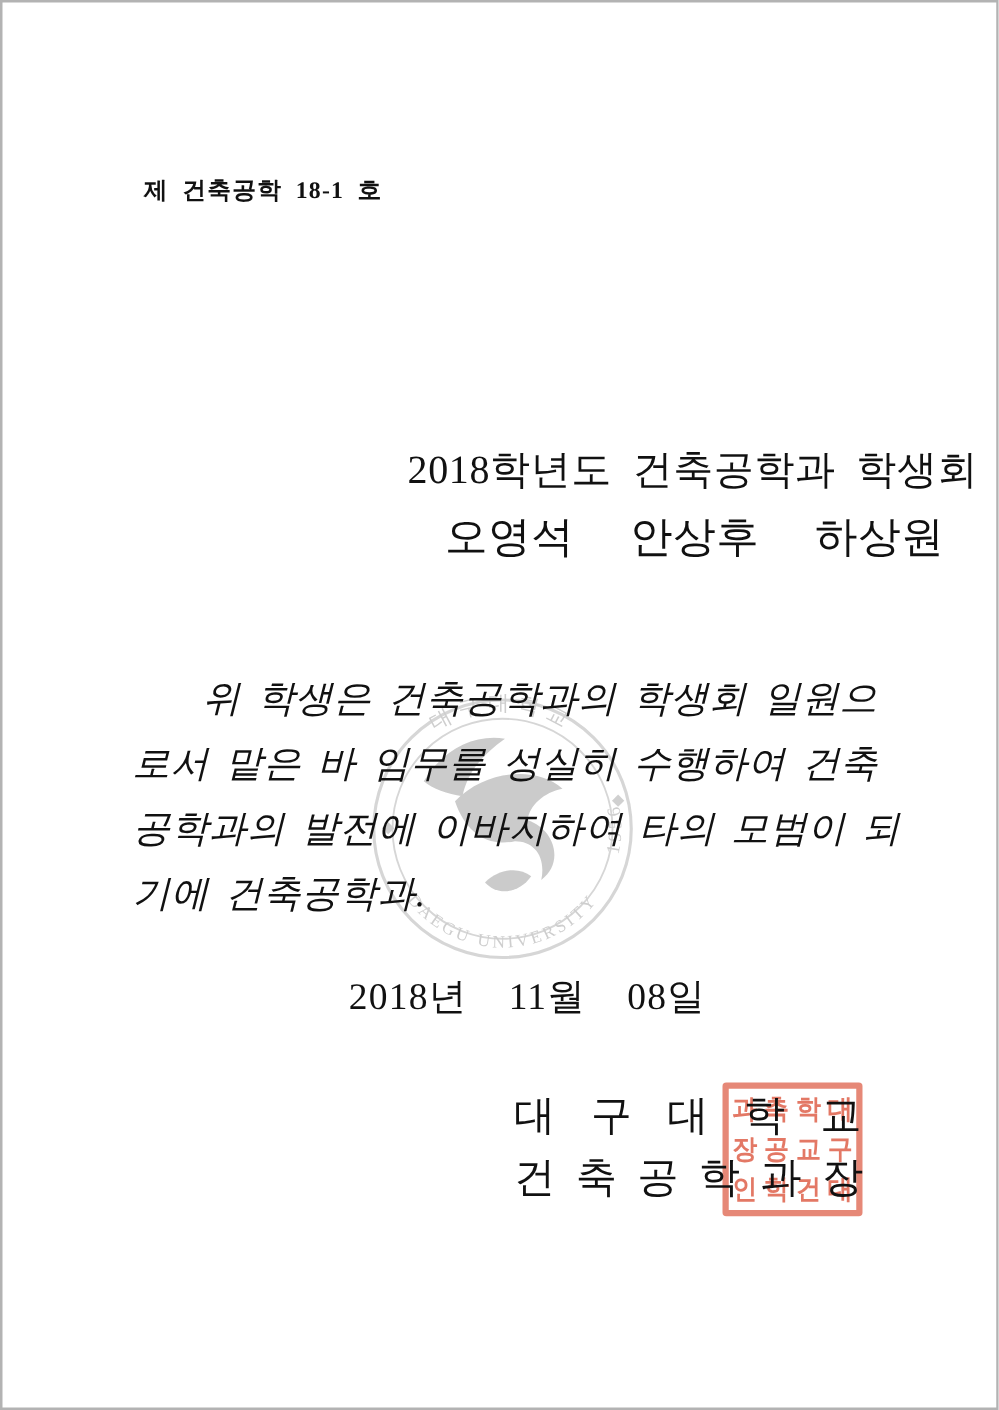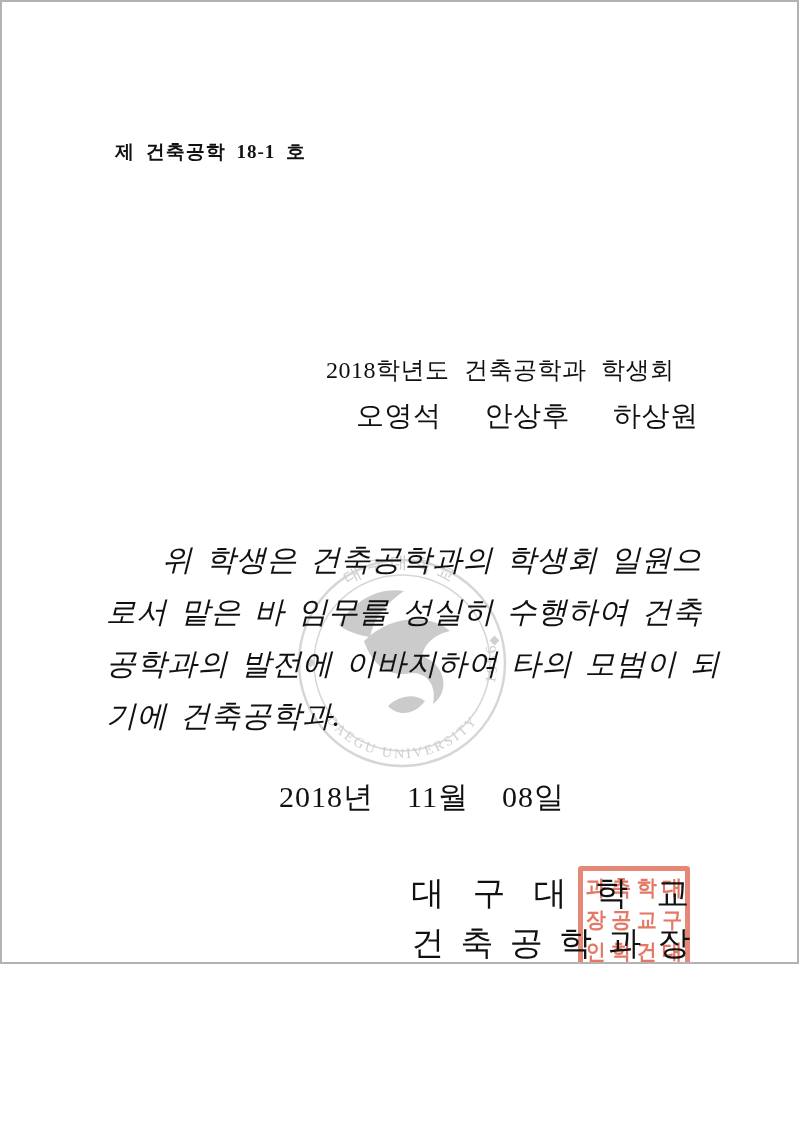--- a/index.html
+++ b/index.html
@@ -1,41 +1,41 @@
 <!DOCTYPE html>
 <html><head>
 <meta charset="utf-8">
 <style>
   html,body{margin:0;padding:0;background:#ffffff;}
   .page{
     position:relative;
-    width:799px;height:964px;
+    width:799px;height:1128px;
     box-sizing:border-box;
     background:#ffffff;
     border:2px solid #b3b3b3;
     overflow:hidden;
     font-family:"Liberation Serif","DejaVu Serif",serif;
     color:#111;
   }
   .doc-number{
     position:absolute;left:113px;top:137px;
     font-size:19px;font-weight:700;
     letter-spacing:1px;word-spacing:5px;
   }
   .title{
     position:absolute;left:0;top:198px;width:100%;
     margin:0;text-align:center;
     font-size:57px;font-weight:500;
     word-spacing:22px;letter-spacing:1px;
   }
   .recipient-row1{
     position:absolute;left:324px;top:352px;
-    font-size:24px;word-spacing:8px;letter-spacing:0.5px;
+    font-size:32px;word-spacing:8px;letter-spacing:0.5px;
   }
-  .recipient-row2{position:absolute;left:354px;top:395px;font-size:28px;}
+  .recipient-row2{position:absolute;left:354px;top:405px;font-size:34px;}
   .recipient-row3{position:absolute;left:344px;top:437px;font-size:30px;}
   .name{display:inline-block;margin-right:36px;letter-spacing:0.5px;}
   .watermark{
     position:absolute;left:292px;top:553px;
     width:216px;height:216px;z-index:0;opacity:0.9;
   }
   .body-text{
     position:absolute;left:104px;top:532px;width:606px;z-index:1;
     font-size:30px;line-height:52px;
     word-spacing:5px;letter-spacing:0.5px;

